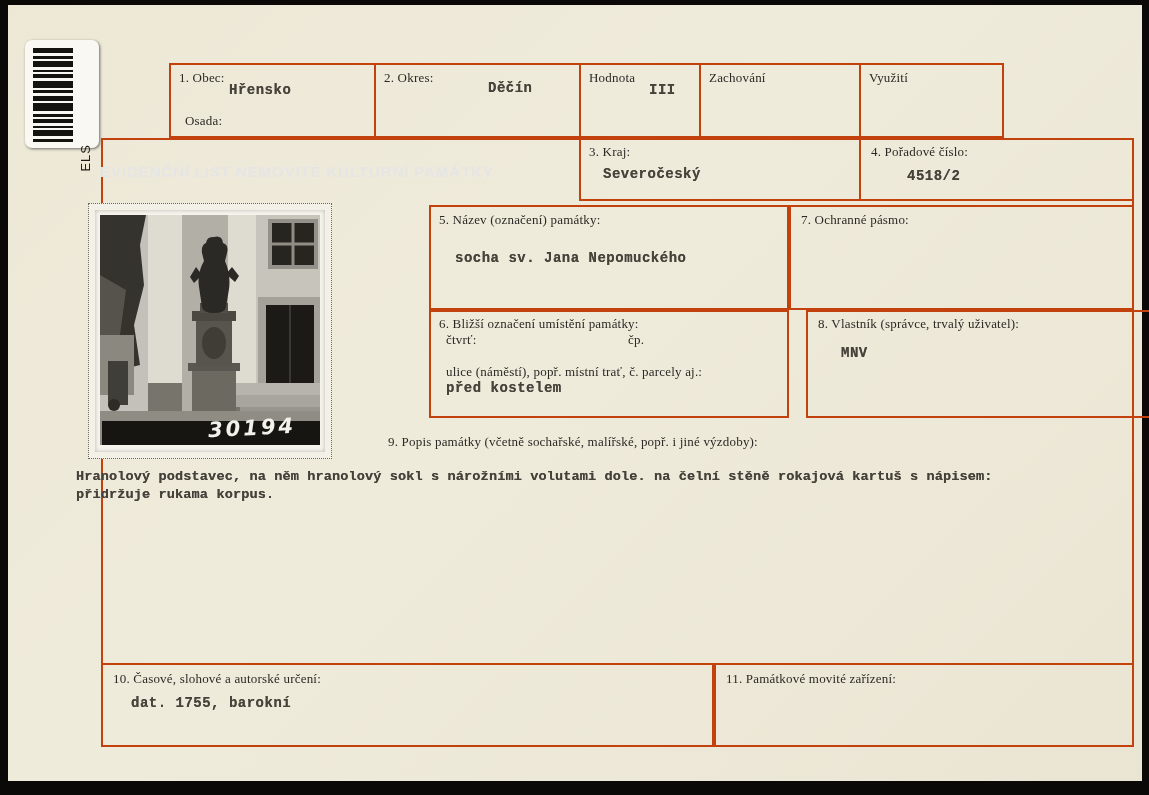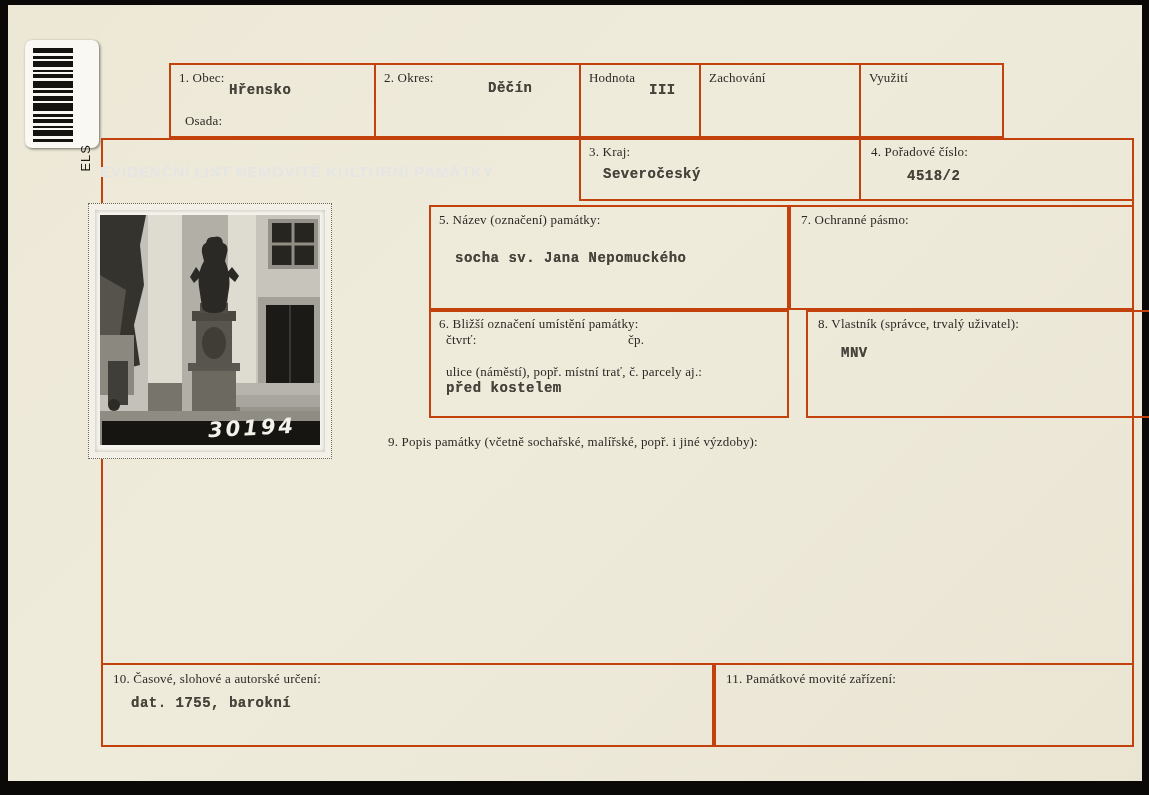--- a/index.html
+++ b/index.html
@@ -163,20 +163,22 @@
   <span class="lbl" style="left:15px;top:52px;">ulice (náměstí), popř. místní trať, č. parcely aj.:</span>
   <span class="type" style="left:15px;top:68px;">před kostelem</span>
 </div>
 <div class="box" style="left:762px;top:310px;width:345px;height:108px;">
   <span class="lbl" style="left:10px;top:4px;">8. Vlastník (správce, trvalý uživatel):</span>
   <span class="type" style="left:33px;top:33px;">MNV</span>
 </div>
 
 <span class="lbl" style="left:388px;top:434px;">9. Popis památky (včetně sochařské, malířské, popř. i jiné výzdoby):</span>
 <div class="desc">
+  <div>Hranolový podstavec, na něm hranolový sokl s nárožními volutami dole. na čelní stěně rokajová kartuš s nápisem:</div>
+  <div>přidržuje rukama korpus.</div>
 </div>
 
 <div class="box" style="left:57px;top:663px;width:613px;height:84px;">
   <span class="lbl" style="left:10px;top:6px;">10. Časové, slohové a autorské určení:</span>
   <span class="type" style="left:28px;top:30px;">dat. 1755, barokní</span>
 </div>
 <div class="box" style="left:670px;top:663px;width:420px;height:84px;">
   <span class="lbl" style="left:10px;top:6px;">11. Památkové movité zařízení:</span>
 </div>
 

